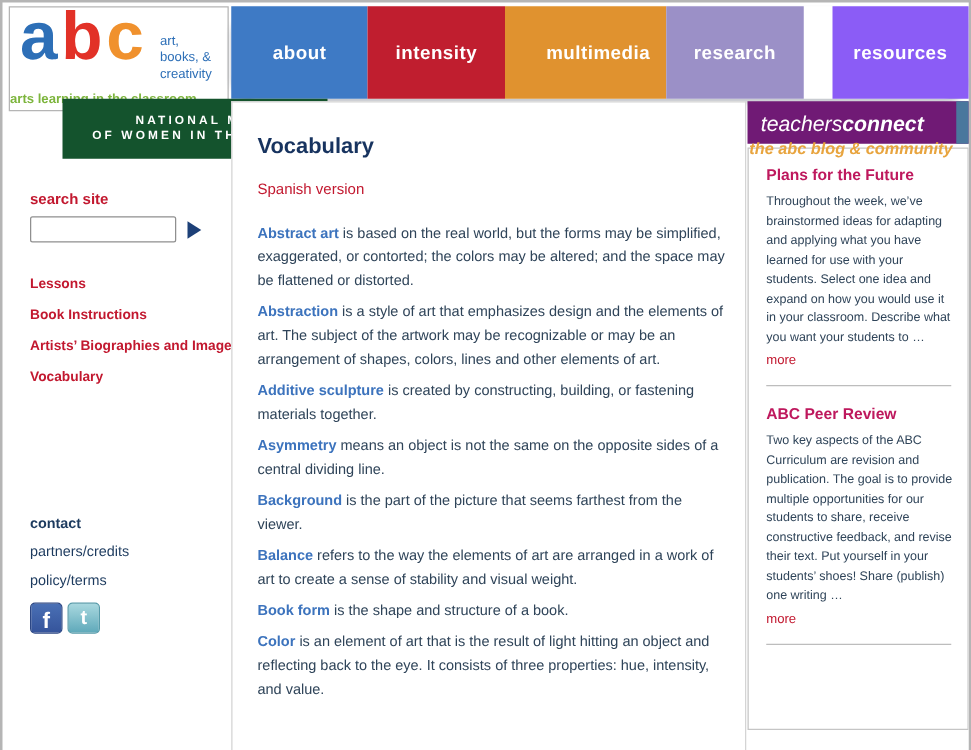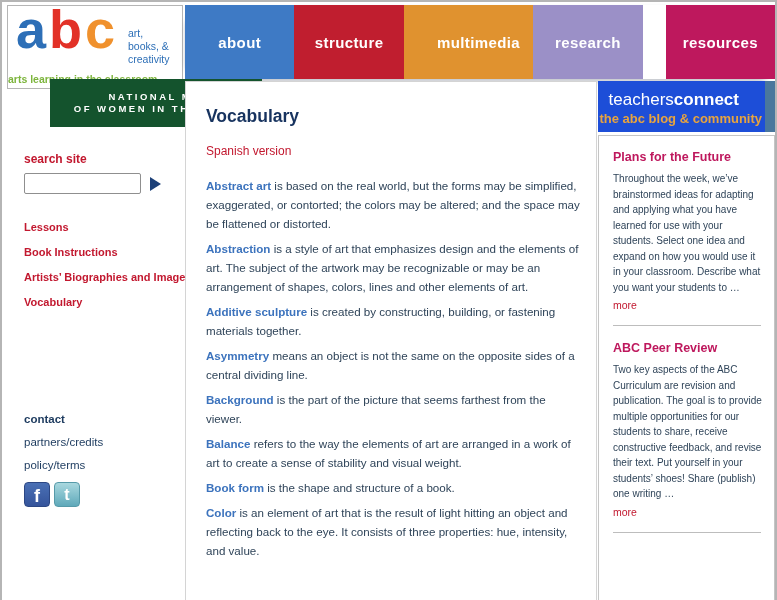--- a/index.html
+++ b/index.html
@@ -60,21 +60,21 @@
     padding:24px 13px 0 20px;
   }
   .main-title { font-size:17.5px; font-weight:bold; color:#17335f; }
   .spanish-link { display:inline-block; margin-top:17px; font-size:12px; color:#c2182f; text-decoration:none; }
   .entries { margin-top:17px; }
   .entry { font-size:11.6px; line-height:19px; color:#2f4459; margin-bottom:6px; }
   .entry .term { color:#3c73bd; font-weight:bold; text-decoration:none; }
 
   
   .right-col { position:absolute; left:596px; top:79px; width:177px; }
-  .blog-header { position:relative; height:51px; background:#1d4ed8; }
+  .blog-header { position:relative; height:34px; background:#701a75;font-style:italic; }
   .blog-header::after { content:""; position:absolute; right:0; top:0; bottom:0; width:10px; background:#4a779d; }
   .blog-brand { padding:9px 36px 0 0; text-align:right; color:#fff; font-size:17px; }
   .blog-brand .bold { font-weight:bold; }
   .blog-tagline { padding-right:13px; text-align:right; color:#e8a43e; font-size:13px; font-weight:bold; margin-top:1px; }
   .blog-box { margin-top:3px; background:#fff; border:1px solid #c5c5c5; min-height:466px; padding:14px 11px 0 14px; }
   .post h3 { font-size:12.5px; font-weight:bold; color:#be185d; margin-bottom:7px; cursor:pointer; }
   .post p { font-size:10px; line-height:15.5px; color:#2f4459; }
   .post .more { display:inline-block; margin-top:2px; font-size:10.5px; color:#c2182f; text-decoration:none; }
   .post hr { border:none; border-top:1px solid #bdbdbd; margin:12px 2px 15px 0; }
 </style>
@@ -98,32 +98,32 @@
     </div>
     <div class="logo-sub">arts learning in the classroom</div>
   </div>
 
   <div class="nav">
   <div class="nav-item" style="background: rgb(62, 122, 197);">
     <span>about</span>
   </div>
 
   <div class="nav-item" style="background: rgb(192, 30, 47);">
-    <span>structure</span>
+    <span>intensity</span>
   </div>
 
   <div class="nav-item" style="background: rgb(224, 146, 47); padding-left: 20px;">
     <span>multimedia</span>
   </div>
 
   <div class="nav-item" style="background: rgb(155, 144, 199);">
     <span>research</span>
   </div>
 
-  <div class="nav-item" style="background: #be185d; margin-left: 23px;">
+  <div class="nav-item" style="background: #8b5cf6; margin-left: 23px;">
     <span>resources</span>
   </div>
 </div>
 
   <div class="museum">
     <div class="museum-inner">
       <div>NATIONAL MUSEUM</div>
       <div>OF WOMEN IN THE ARTS</div>
     </div>
   </div>

